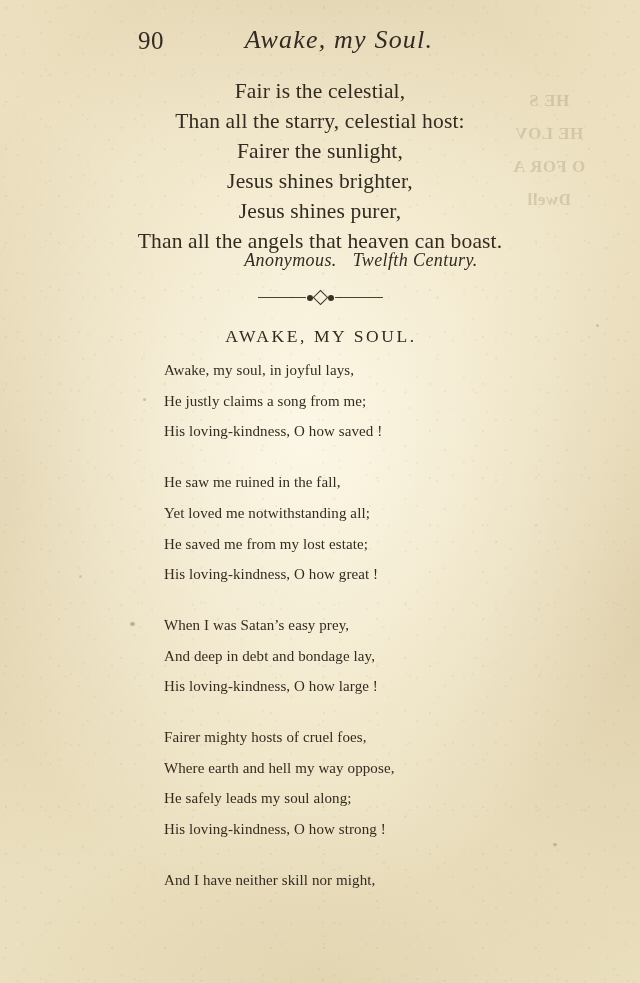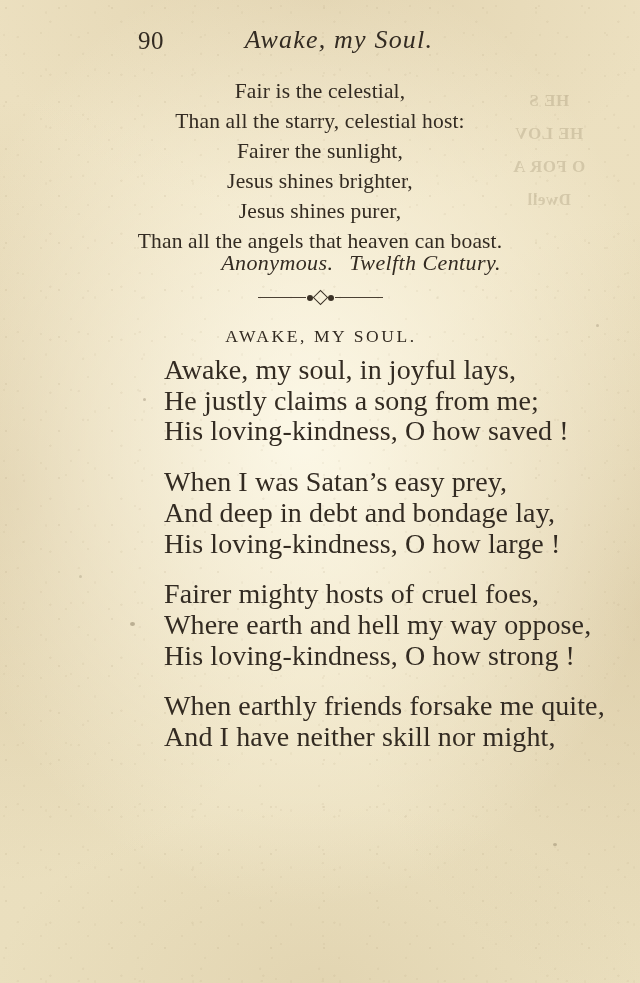--- a/index.html
+++ b/index.html
@@ -109,21 +109,21 @@
   }
   .epigraph .ln { white-space: pre; }
 
   .attribution {
     position: absolute;
     top: 250px;
     left: 0;
     right: 0;
     text-align: center;
     font-style: italic;
-    font-size: 22px;
+    font-size: 18px;
     letter-spacing: .4px;
     padding-left: 66px;
     margin-left: 16px;
   }
   .attribution .gap { display: inline-block; width: 16px; }
 
   
   .ornament {
     position: absolute;
     top: 292px;
@@ -162,21 +162,21 @@
     padding-left: 2px;
   }
 
   .stanzas {
     position: absolute;
     top: 355px;
     left: 164px;
     right: 40px;
   }
   .stanza {
-    font-size: 28px;
+    font-size: 15px;
     line-height: 30.7px;
     letter-spacing: .1px;
     margin-bottom: 20px;
   }
   .stanza .ln { white-space: pre; }
 </style>
 </head>
 <body>
 
 <div class="page">
@@ -224,28 +224,34 @@
 
   <div class="hymn-title">AWAKE, MY SOUL.</div>
 
   <div class="stanzas" id="stanzas">
       <div class="stanza">
         <div class="ln">Awake, my soul, in joyful lays,</div>
         <div class="ln">He justly claims a song from me;</div>
         <div class="ln">His loving-kindness, O how saved !</div>
       </div>
       <div class="stanza">
+        <div class="ln">He saw me ruined in the fall,</div>
+        <div class="ln">Yet loved me notwithstanding all;</div>
+        <div class="ln">He saved me from my lost estate;</div>
+        <div class="ln">His loving-kindness, O how great !</div>
+      </div>
+      <div class="stanza">
         <div class="ln">When I was Satan’s easy prey,</div>
         <div class="ln">And deep in debt and bondage lay,</div>
         <div class="ln">His loving-kindness, O how large !</div>
       </div>
       <div class="stanza">
         <div class="ln">Fairer mighty hosts of cruel foes,</div>
         <div class="ln">Where earth and hell my way oppose,</div>
+        <div class="ln">He safely leads my soul along;</div>
         <div class="ln">His loving-kindness, O how strong !</div>
       </div>
       <div class="stanza">
-        <div class="ln">When earthly friends forsake me quite,</div>
         <div class="ln">And I have neither skill nor might,</div>
       </div>
     </div>
 
 </div>
 
 </body></html>

